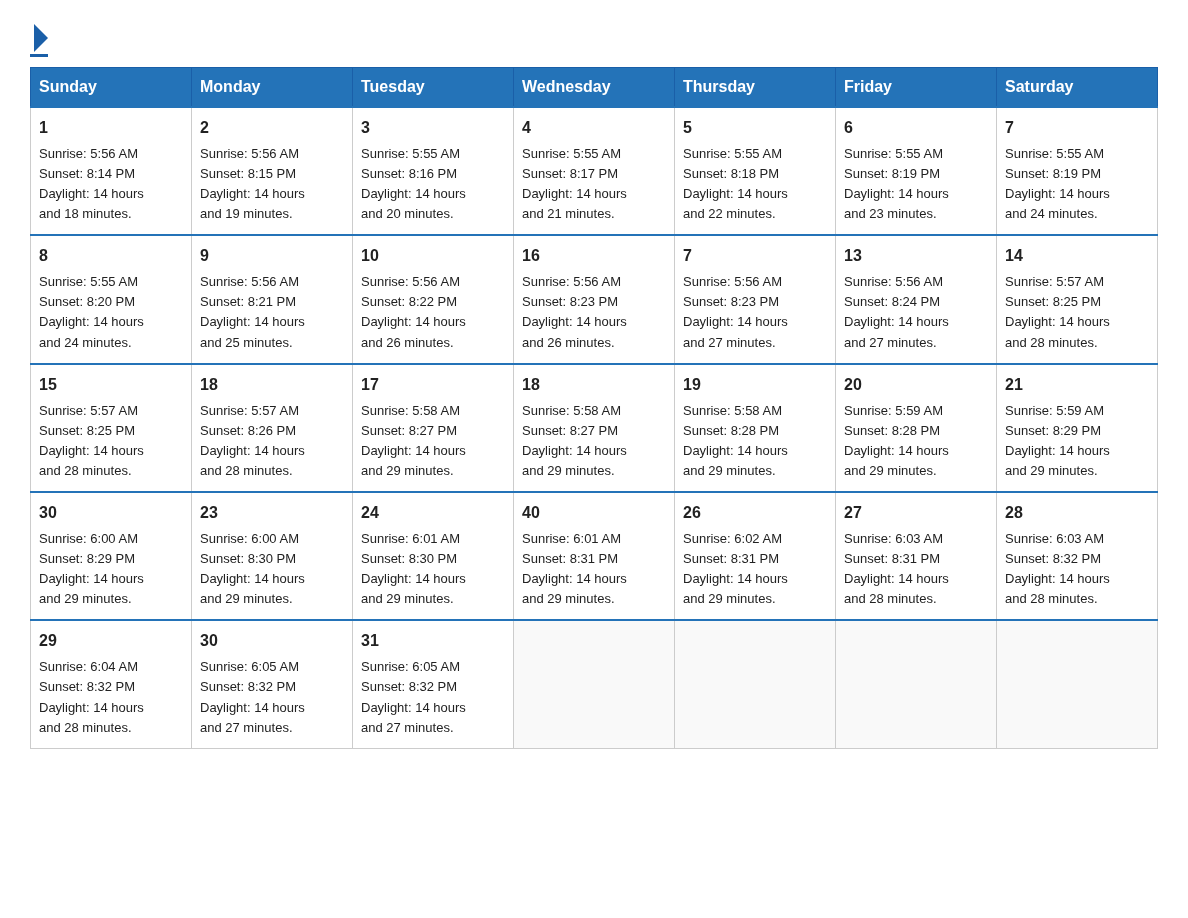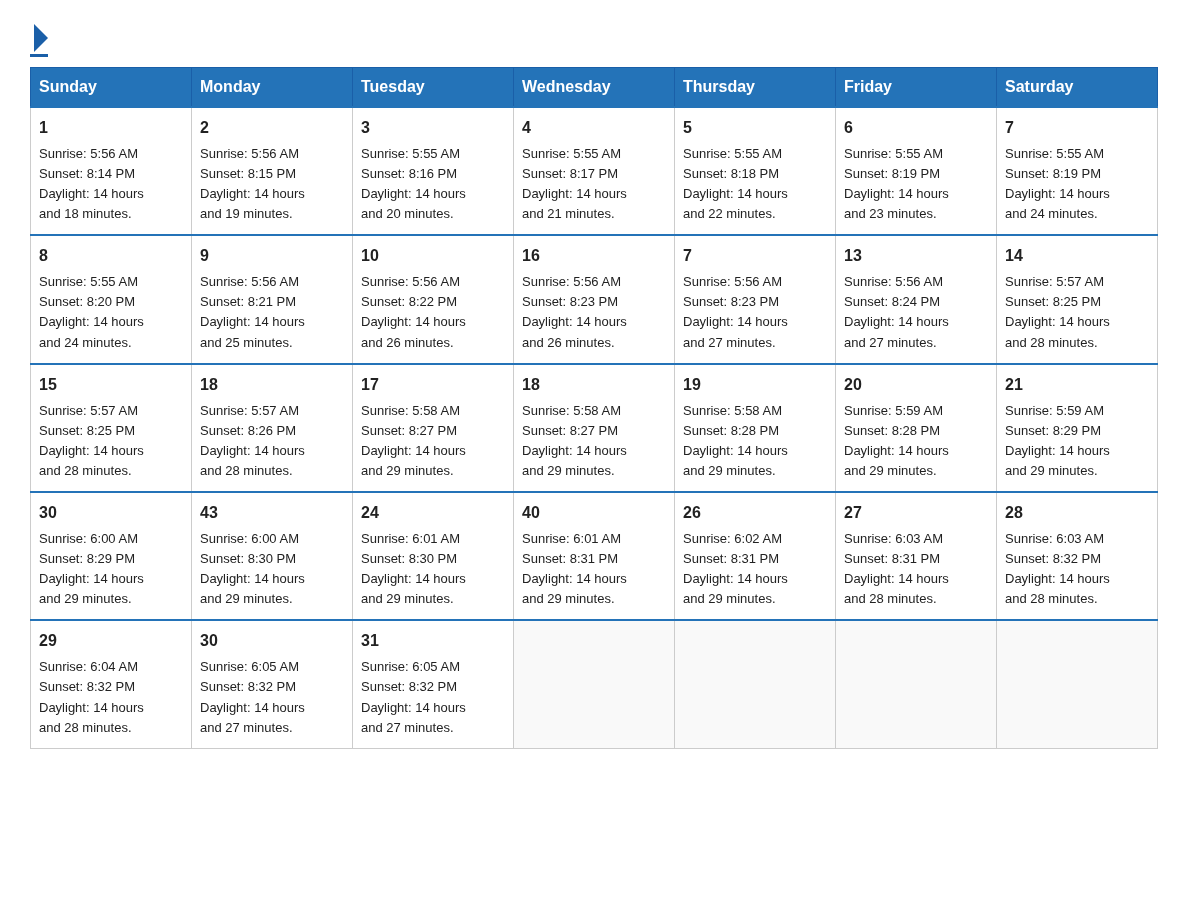--- a/index.html
+++ b/index.html
@@ -158,21 +158,21 @@
         <td><span class="day-number">15</span><span>Sunrise: 5:57 AM<br>Sunset: 8:25 PM<br>Daylight: 14 hours<br>and 28 minutes.</span></td>
         <td><span class="day-number">18</span><span>Sunrise: 5:57 AM<br>Sunset: 8:26 PM<br>Daylight: 14 hours<br>and 28 minutes.</span></td>
         <td><span class="day-number">17</span><span>Sunrise: 5:58 AM<br>Sunset: 8:27 PM<br>Daylight: 14 hours<br>and 29 minutes.</span></td>
         <td><span class="day-number">18</span><span>Sunrise: 5:58 AM<br>Sunset: 8:27 PM<br>Daylight: 14 hours<br>and 29 minutes.</span></td>
         <td><span class="day-number">19</span><span>Sunrise: 5:58 AM<br>Sunset: 8:28 PM<br>Daylight: 14 hours<br>and 29 minutes.</span></td>
         <td><span class="day-number">20</span><span>Sunrise: 5:59 AM<br>Sunset: 8:28 PM<br>Daylight: 14 hours<br>and 29 minutes.</span></td>
         <td><span class="day-number">21</span><span>Sunrise: 5:59 AM<br>Sunset: 8:29 PM<br>Daylight: 14 hours<br>and 29 minutes.</span></td>
       </tr>
       <tr class="week-row">
         <td><span class="day-number">30</span><span>Sunrise: 6:00 AM<br>Sunset: 8:29 PM<br>Daylight: 14 hours<br>and 29 minutes.</span></td>
-        <td><span class="day-number">43</span><span>Sunrise: 6:00 AM<br>Sunset: 8:30 PM<br>Daylight: 14 hours<br>and 29 minutes.</span></td>
+        <td><span class="day-number">23</span><span>Sunrise: 6:00 AM<br>Sunset: 8:30 PM<br>Daylight: 14 hours<br>and 29 minutes.</span></td>
         <td><span class="day-number">24</span><span>Sunrise: 6:01 AM<br>Sunset: 8:30 PM<br>Daylight: 14 hours<br>and 29 minutes.</span></td>
         <td><span class="day-number">40</span><span>Sunrise: 6:01 AM<br>Sunset: 8:31 PM<br>Daylight: 14 hours<br>and 29 minutes.</span></td>
         <td><span class="day-number">26</span><span>Sunrise: 6:02 AM<br>Sunset: 8:31 PM<br>Daylight: 14 hours<br>and 29 minutes.</span></td>
         <td><span class="day-number">27</span><span>Sunrise: 6:03 AM<br>Sunset: 8:31 PM<br>Daylight: 14 hours<br>and 28 minutes.</span></td>
         <td><span class="day-number">28</span><span>Sunrise: 6:03 AM<br>Sunset: 8:32 PM<br>Daylight: 14 hours<br>and 28 minutes.</span></td>
       </tr>
       <tr class="week-row">
         <td><span class="day-number">29</span><span>Sunrise: 6:04 AM<br>Sunset: 8:32 PM<br>Daylight: 14 hours<br>and 28 minutes.</span></td>
         <td><span class="day-number">30</span><span>Sunrise: 6:05 AM<br>Sunset: 8:32 PM<br>Daylight: 14 hours<br>and 27 minutes.</span></td>
         <td><span class="day-number">31</span><span>Sunrise: 6:05 AM<br>Sunset: 8:32 PM<br>Daylight: 14 hours<br>and 27 minutes.</span></td>

